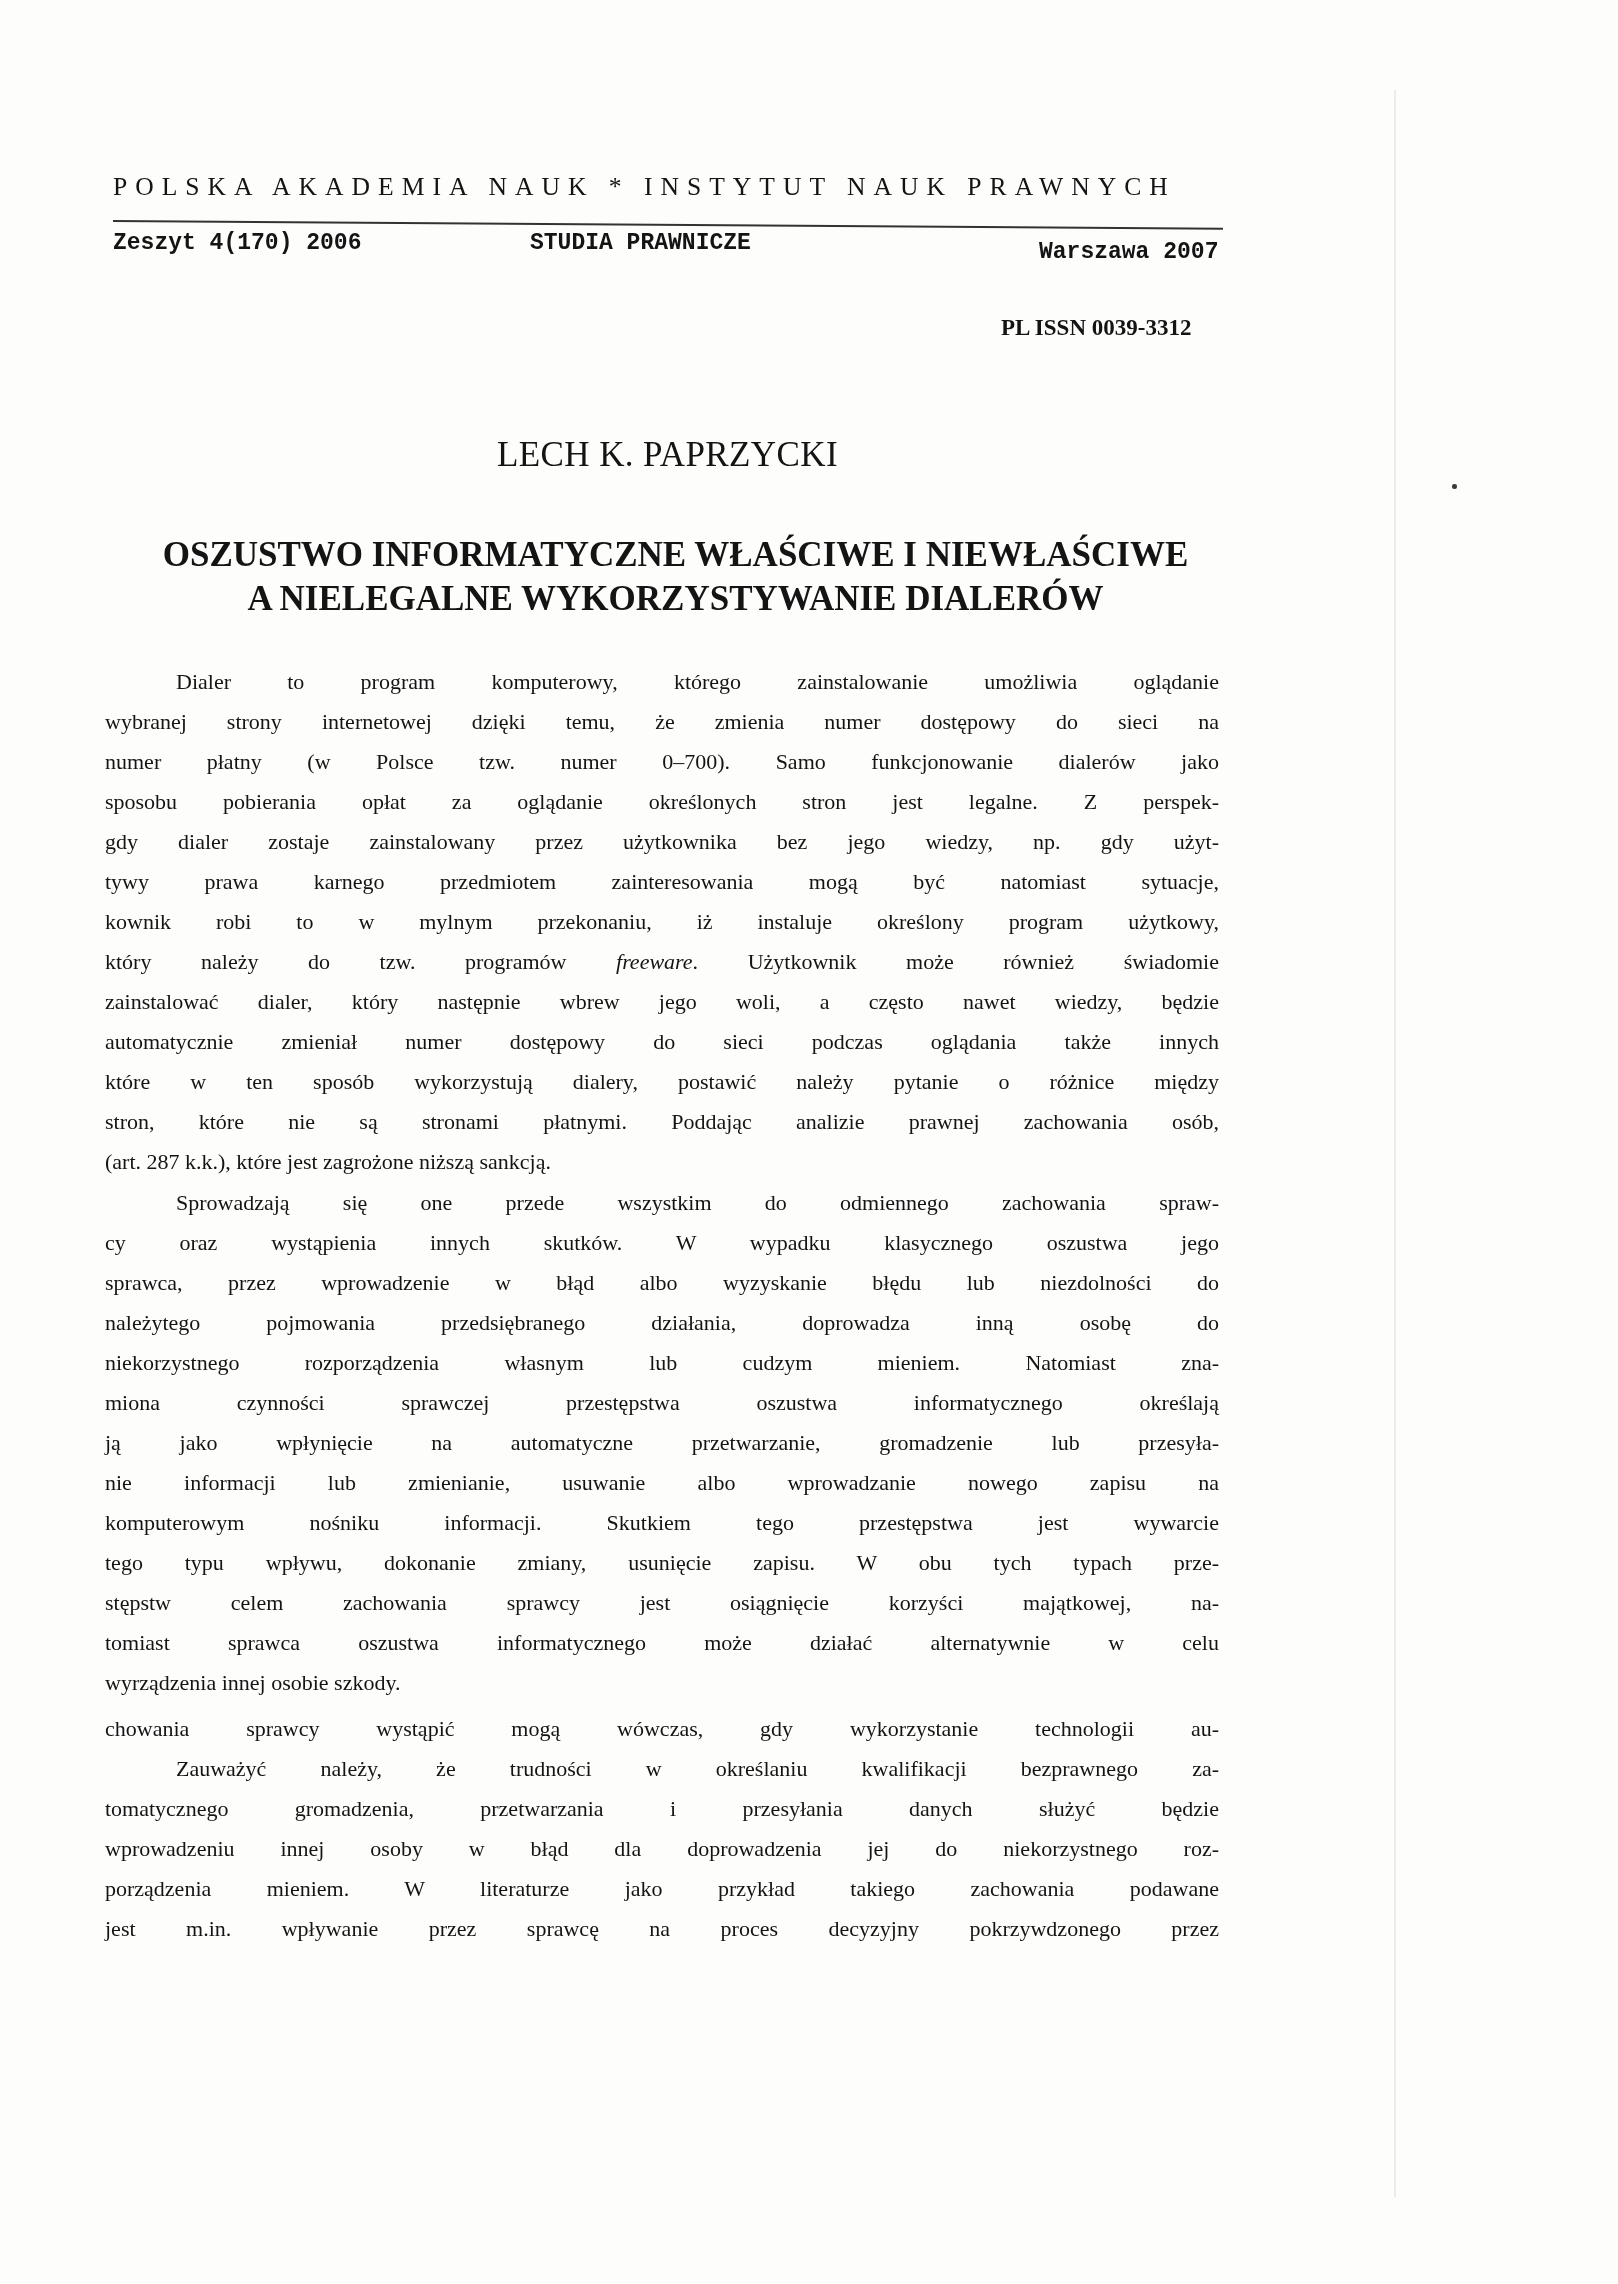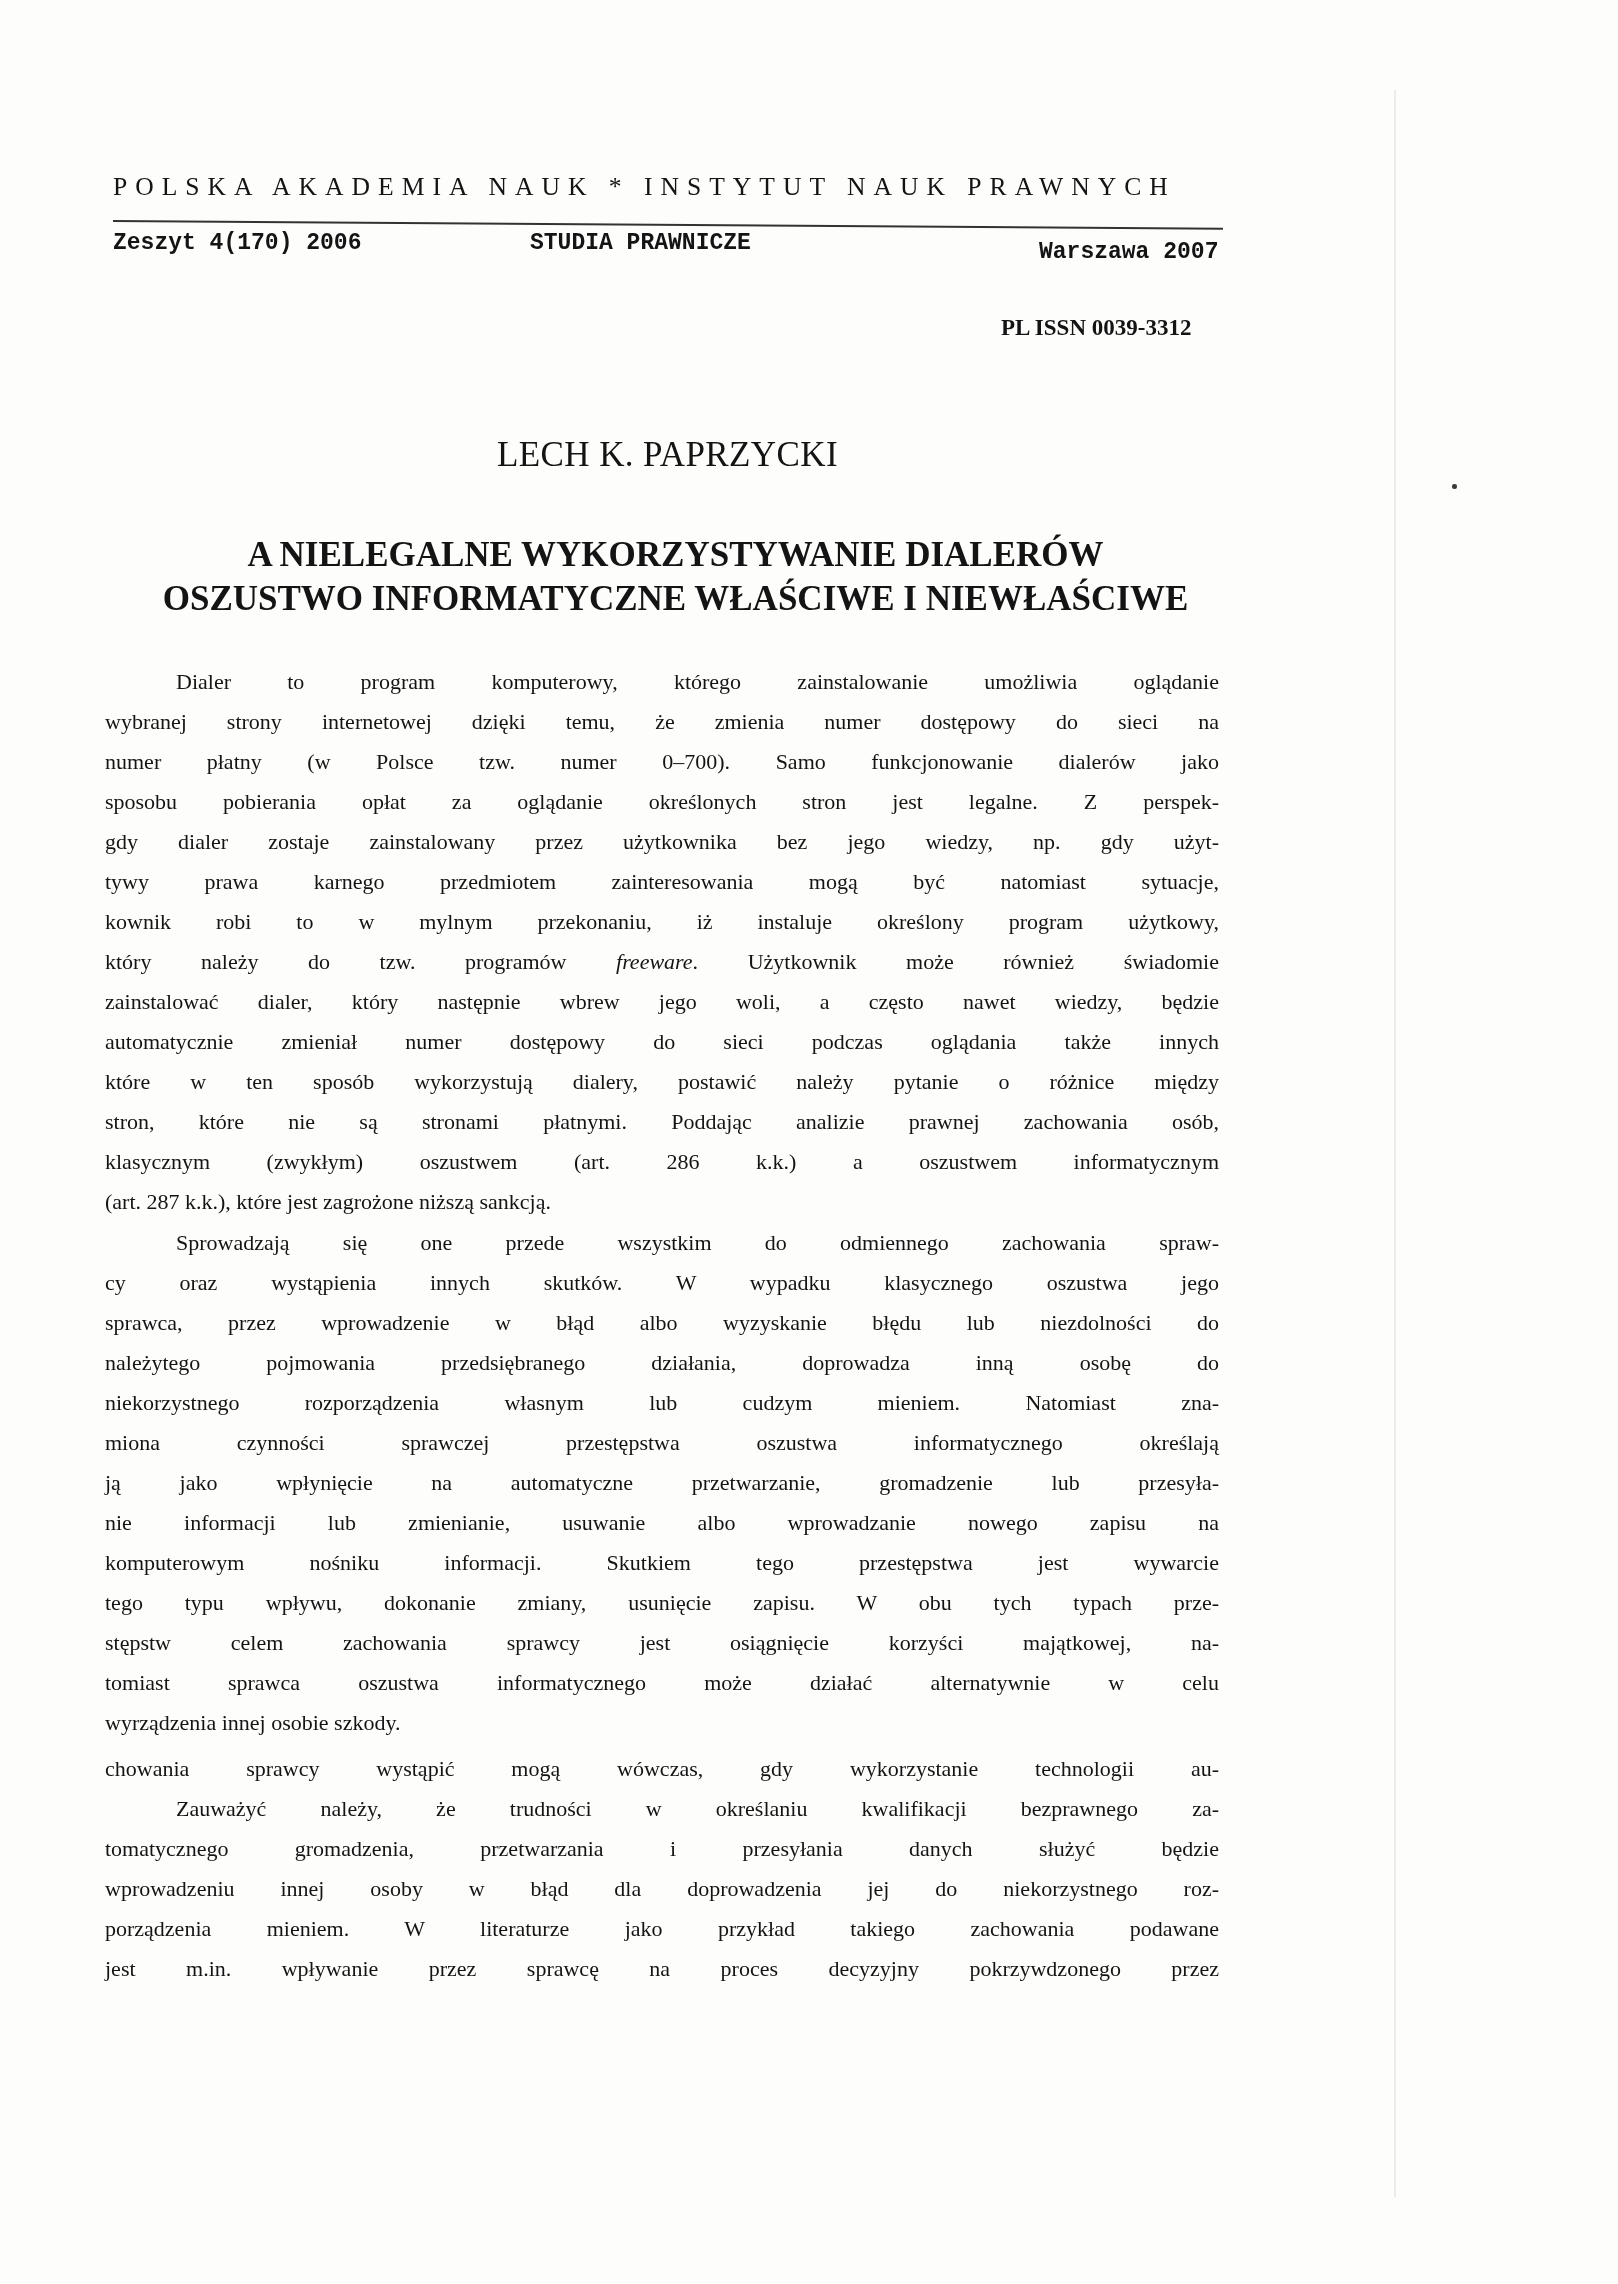--- a/index.html
+++ b/index.html
@@ -60,39 +60,38 @@
 <div class="head-rule"></div>
 
 <div class="meta-row meta-left">Zeszyt 4(170) 2006</div>
 <div class="meta-row meta-center">STUDIA PRAWNICZE</div>
 <div class="meta-row meta-right">Warszawa 2007</div>
 <div class="issn">PL ISSN 0039-3312</div>
 
 <div class="author">LECH K. PAPRZYCKI</div>
 
 <div class="title">
+  <div>OSZUSTWO INFORMATYCZNE WŁAŚCIWE I NIEWŁAŚCIWE</div>
   <div>A NIELEGALNE WYKORZYSTYWANIE DIALERÓW</div>
-  <div>OSZUSTWO INFORMATYCZNE WŁAŚCIWE I NIEWŁAŚCIWE</div>
 </div>
 
 <div class="body-text">
   <div id="p0">
       <span class="line first">Dialer to program komputerowy, którego zainstalowanie umożliwia oglądanie</span>
       <span class="line">wybranej strony internetowej dzięki temu, że zmienia numer dostępowy do sieci na</span>
       <span class="line">numer płatny (w Polsce tzw. numer 0–700). Samo funkcjonowanie dialerów jako</span>
       <span class="line">sposobu pobierania opłat za oglądanie określonych stron jest legalne. Z perspek-</span>
       <span class="line">gdy dialer zostaje zainstalowany przez użytkownika bez jego wiedzy, np. gdy użyt-</span>
       <span class="line">tywy prawa karnego przedmiotem zainteresowania mogą być natomiast sytuacje,</span>
       <span class="line">kownik robi to w mylnym przekonaniu, iż instaluje określony program użytkowy,</span>
       <span class="line">który należy do tzw. programów <em>freeware</em><span>. Użytkownik może również świadomie</span></span>
       <span class="line">zainstalować dialer, który następnie wbrew jego woli, a często nawet wiedzy, będzie</span>
       <span class="line">automatycznie zmieniał numer dostępowy do sieci podczas oglądania także innych</span>
       <span class="line">które w ten sposób wykorzystują dialery, postawić należy pytanie o różnice między</span>
       <span class="line">stron, które nie są stronami płatnymi. Poddając analizie prawnej zachowania osób,</span>
-      <span class="line">klasycznym (zwykłym) oszustwem (art. 286 k.k.) a oszustwem informatycznym</span>
       <span class="line last">(art. 287 k.k.), które jest zagrożone niższą sankcją.</span>
     </div>
   <div id="p1" style="margin-top:1px">
       <span class="line first">Sprowadzają się one przede wszystkim do odmiennego zachowania spraw-</span>
       <span class="line">cy oraz wystąpienia innych skutków. W wypadku klasycznego oszustwa jego</span>
       <span class="line">sprawca, przez wprowadzenie w błąd albo wyzyskanie błędu lub niezdolności do</span>
       <span class="line">należytego pojmowania przedsiębranego działania, doprowadza inną osobę do</span>
       <span class="line">niekorzystnego rozporządzenia własnym lub cudzym mieniem. Natomiast zna-</span>
       <span class="line">miona czynności sprawczej przestępstwa oszustwa informatycznego określają</span>
       <span class="line">ją jako wpłynięcie na automatyczne przetwarzanie, gromadzenie lub przesyła-</span>

